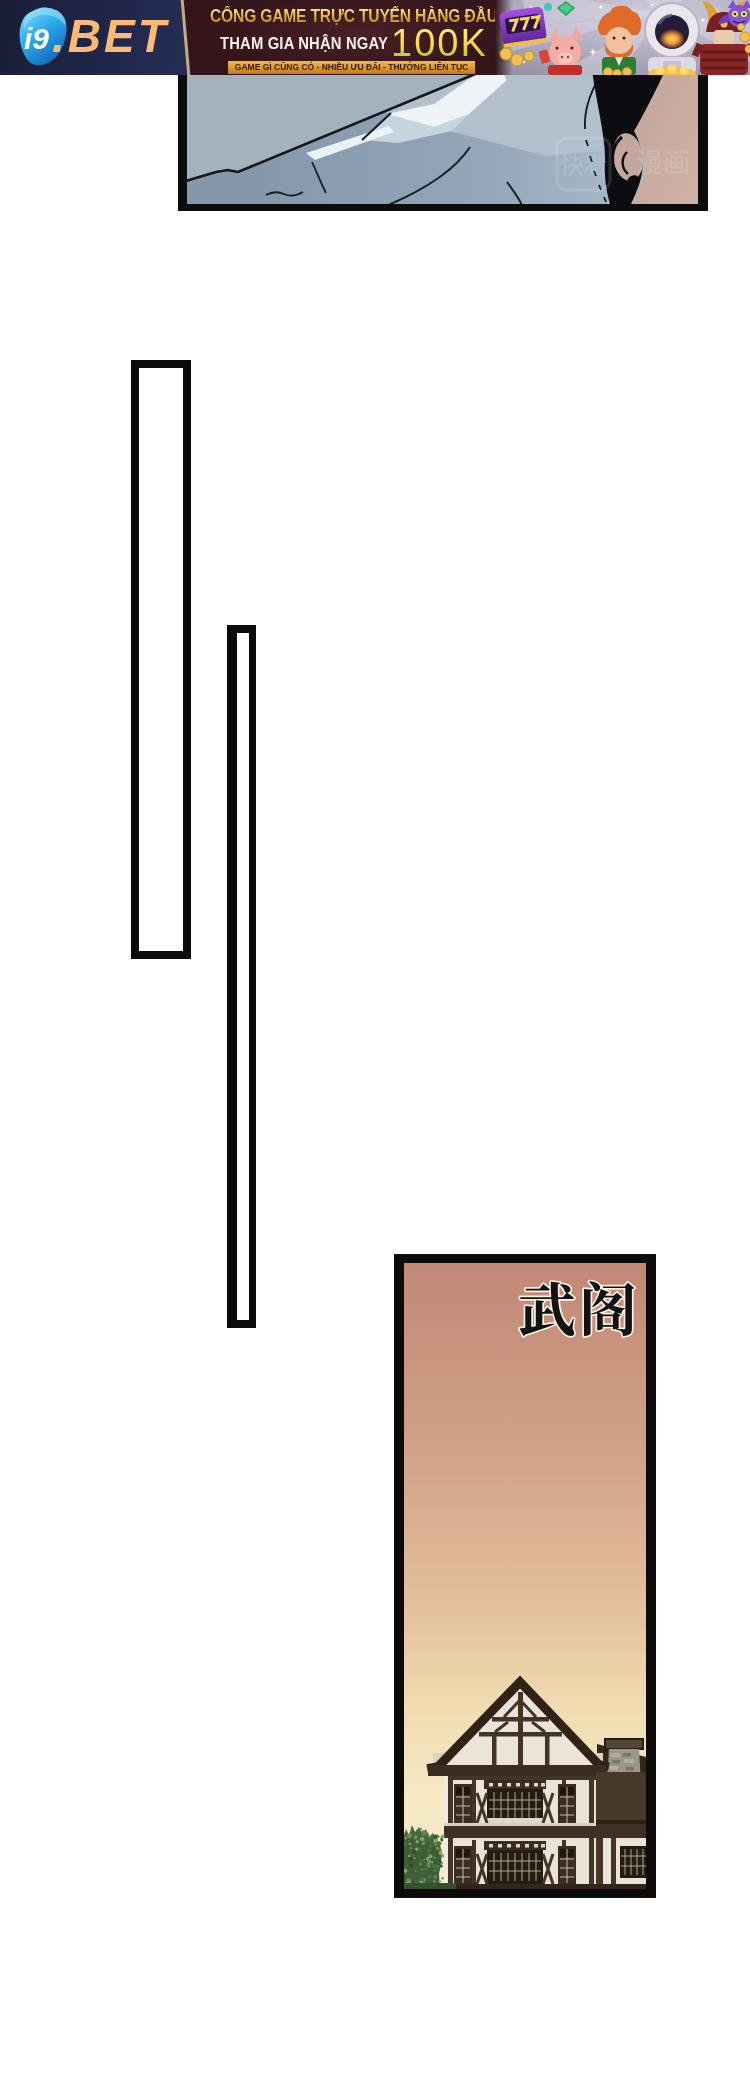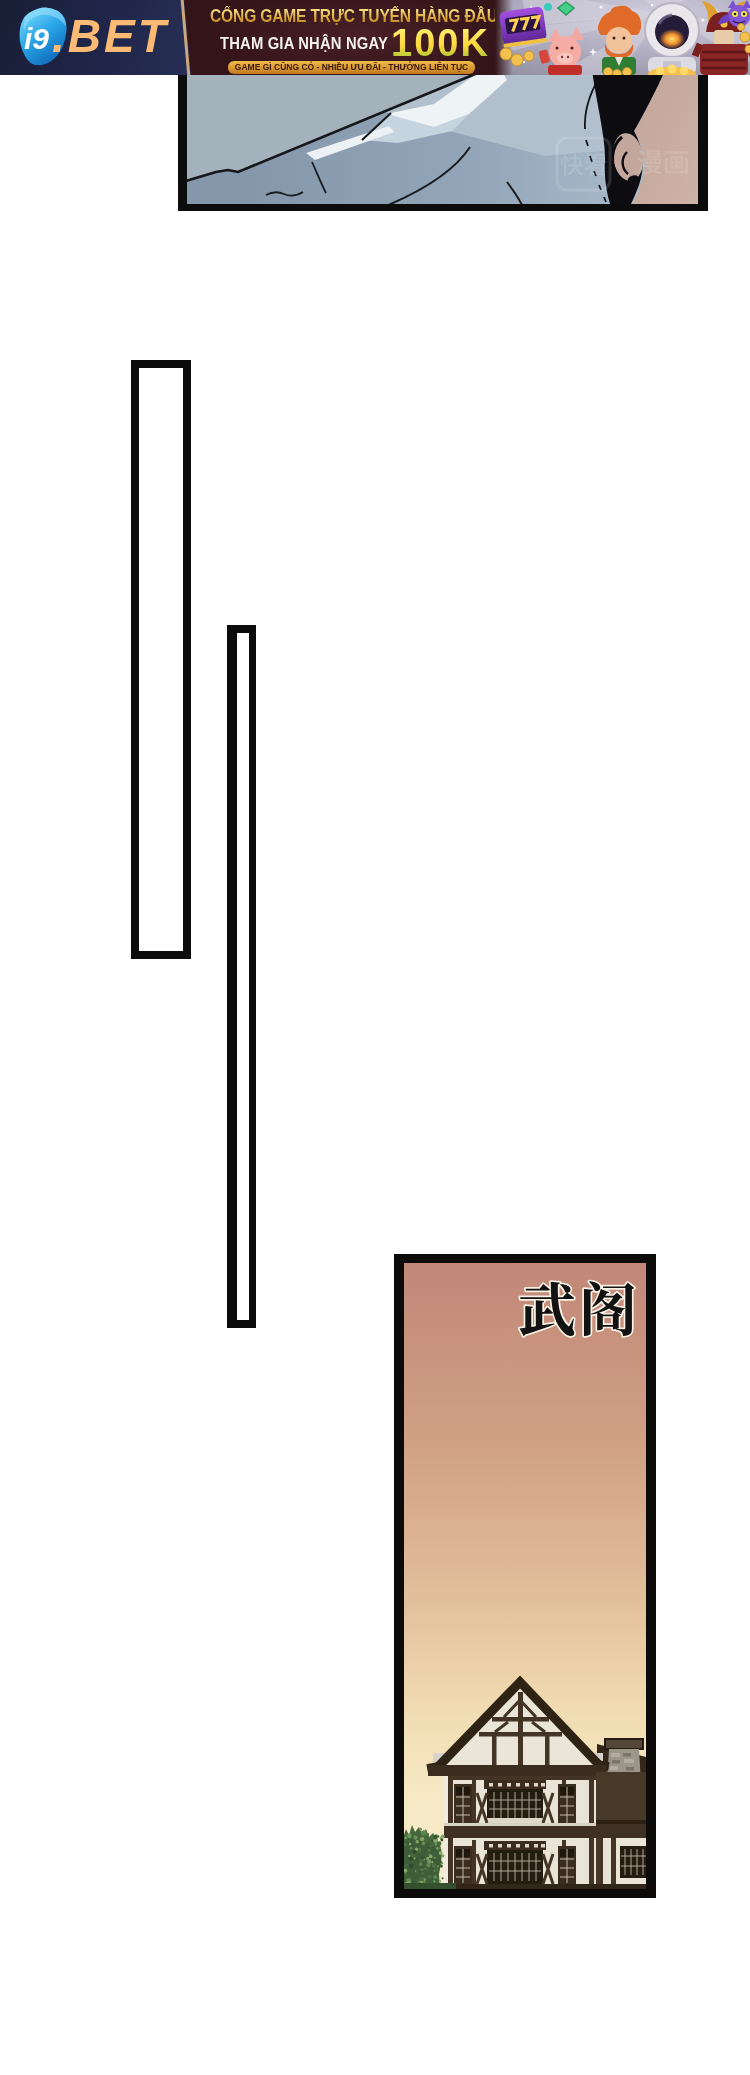--- a/index.html
+++ b/index.html
@@ -390,23 +390,23 @@
 </svg>
 
 <div class="abs" style="left:52px;top:13px;font-size:46px;font-weight:bold;font-style:italic;color:#fdba74;letter-spacing:3px;line-height:1;">.BET</div>
 
 <div class="abs" style="left:191px;top:0;width:310px;height:75px;background:radial-gradient(ellipse 70% 90% at 55% 45%,#482025 0%,#331419 75%);"></div>
 
 <div class="abs" style="left:210px;top:6px;font-size:19px;font-weight:bold;white-space:nowrap;letter-spacing:-0.2px;transform:scaleX(0.82);transform-origin:0 0;background:linear-gradient(#f8dd80 20%,#d9a93c 60%,#b97f22);-webkit-background-clip:text;background-clip:text;color:transparent;line-height:1;">CỔNG GAME TRỰC TUYẾN HÀNG ĐẦU</div>
 
 <div class="abs" style="left:220px;top:35px;font-size:17px;font-weight:bold;color:#f3f0ee;letter-spacing:0.2px;white-space:nowrap;transform:scaleX(0.87);transform-origin:0 0;line-height:1;">THAM GIA NHẬN NGAY</div>
 
-<div class="abs" style="left:391px;top:24px;font-size:38px;font-weight:bold;letter-spacing:2px;line-height:1;white-space:nowrap;background:linear-gradient(#ffef70 10%,#ffd83e 55%,#a4c535 95%);-webkit-background-clip:text;background-clip:text;color:transparent;">100K</div>
-
-<div class="abs" style="left:228px;top:61px;width:247px;height:13px;border-radius:6px;background:linear-gradient(#f2bc49,#c2791c);color:#3c1a0c;font-size:8.5px;font-weight:bold;text-align:center;line-height:13.5px;white-space:nowrap;">GAME GÌ CŨNG CÓ - NHIỀU ƯU ĐÃI - THƯỞNG LIÊN TỤC</div>
+<div class="abs" style="left:391px;top:24px;font-size:38px;font-weight:normal;letter-spacing:2px;line-height:1;white-space:nowrap;background:linear-gradient(#ffef70 10%,#ffd83e 55%,#a4c535 95%);-webkit-background-clip:text;background-clip:text;color:transparent;">100K</div>
+
+<div class="abs" style="left:228px;top:61px;width:247px;height:13px;border-radius:0;background:linear-gradient(#f2bc49,#c2791c);color:#3c1a0c;font-size:8.5px;font-weight:bold;text-align:center;line-height:13.5px;white-space:nowrap;">GAME GÌ CŨNG CÓ - NHIỀU ƯU ĐÃI - THƯỞNG LIÊN TỤC</div>
 
 <svg class="abs" style="left:495px;top:0;" width="255" height="75" viewBox="495 0 255 75">
 <defs>
 <radialGradient id="raybg" cx="0.62" cy="0.2" r="1">
 <stop offset="0" stop-color="#cfccdc"></stop>
             <stop offset="0.55" stop-color="#aeabbe"></stop>
             <stop offset="1" stop-color="#928fa2"></stop>
 </radialGradient>
 <radialGradient id="glow" cx="0.5" cy="0.5" r="0.5">
 <stop offset="0" stop-color="#ffe06a"></stop>

